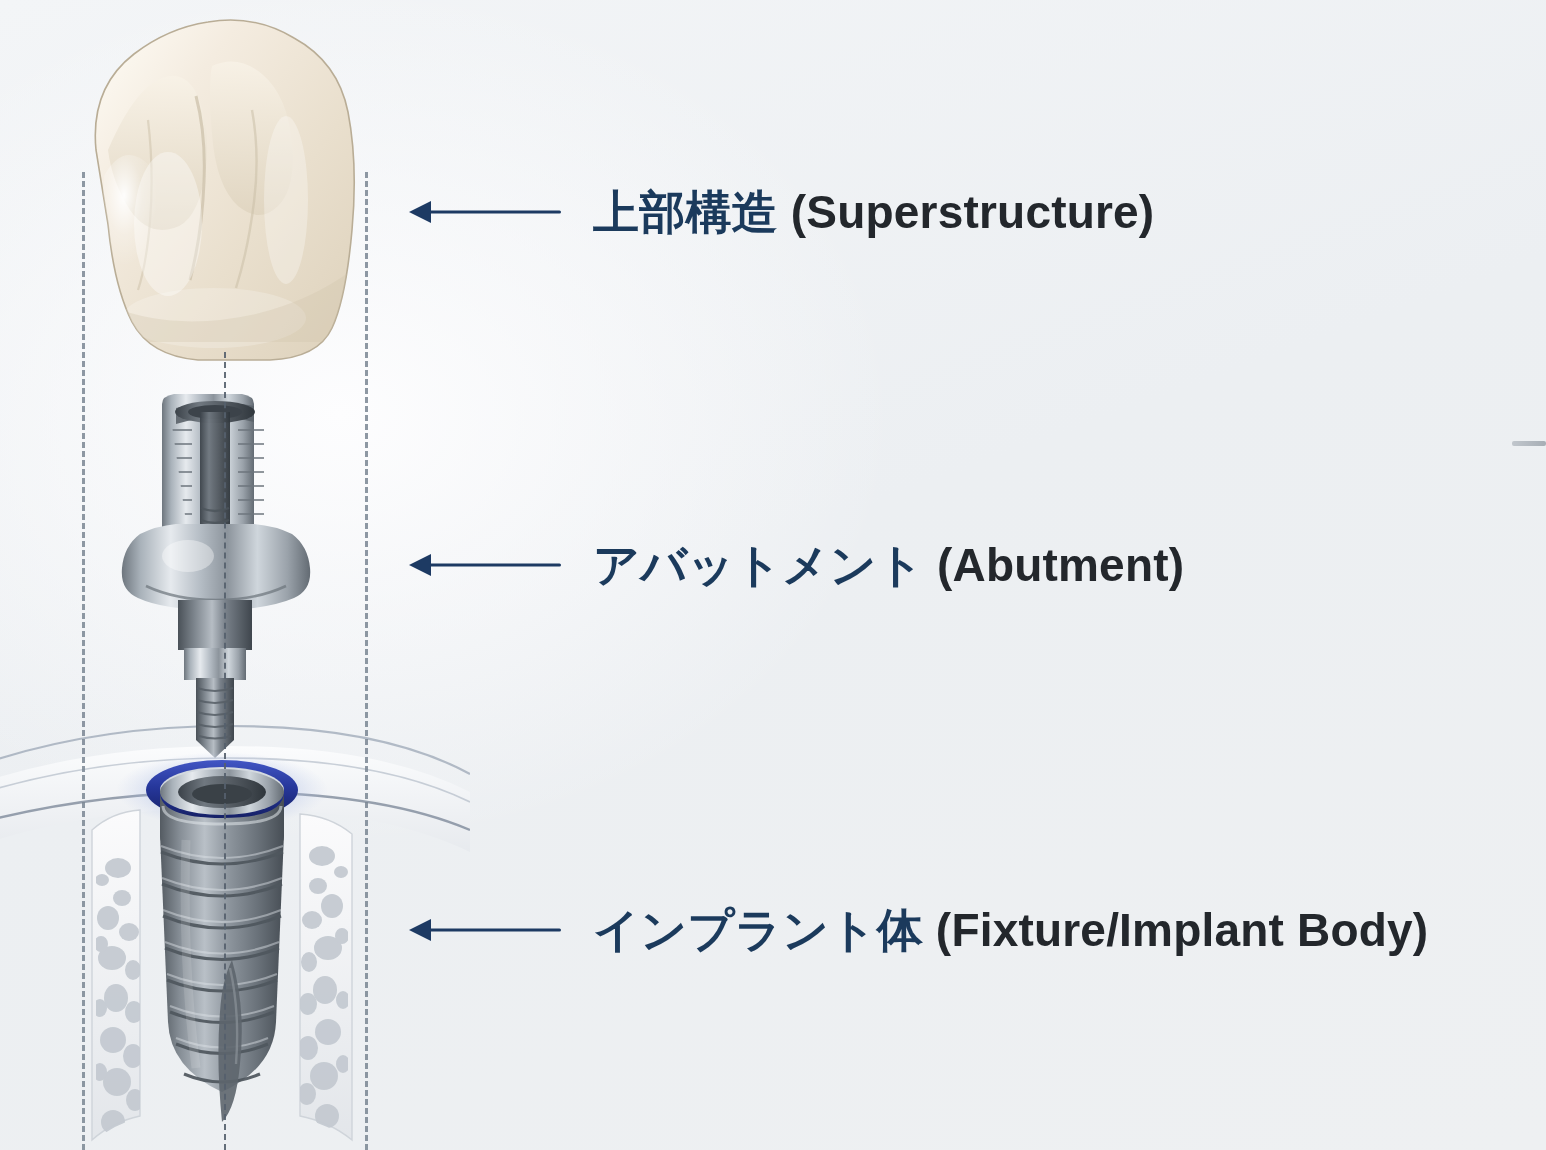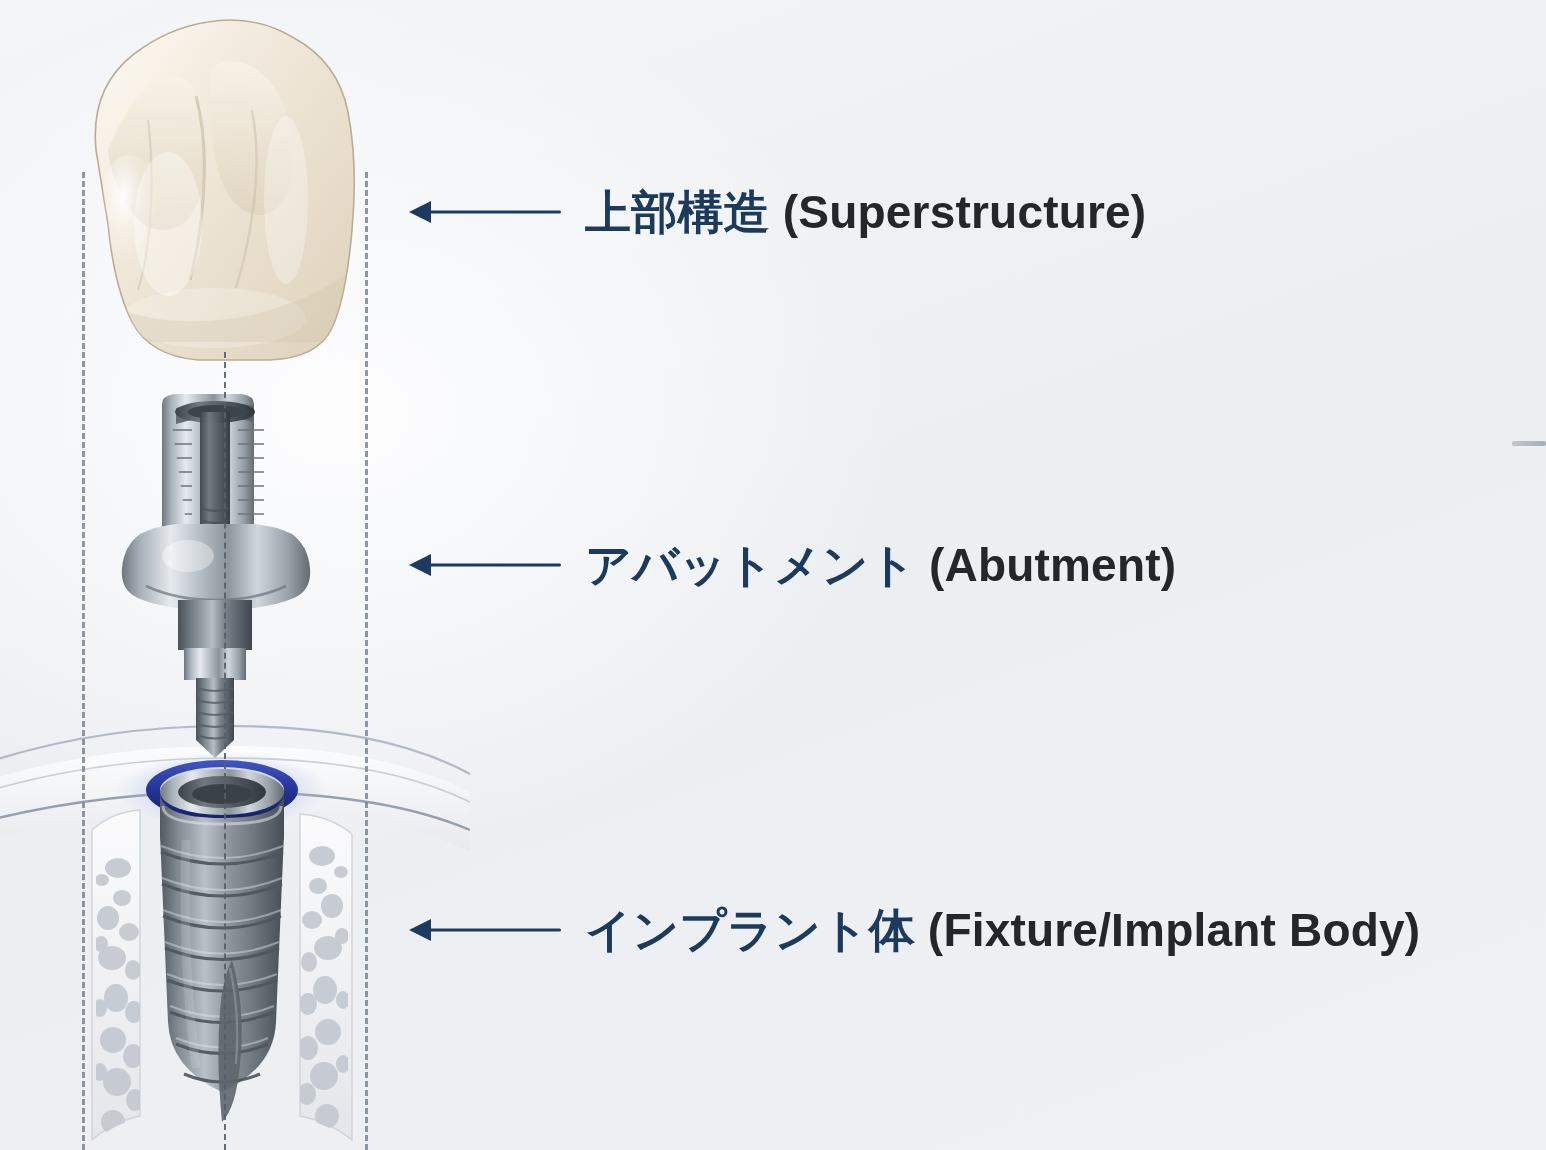--- a/index.html
+++ b/index.html
@@ -25,21 +25,21 @@
     opacity:.85;
   }
   .guide.center{border-left:2px dashed #55606d;opacity:.9;}
 
   
   .anatomy{position:absolute;left:0;top:0;width:470px;height:1150px;}
   .anatomy svg{display:block;}
 
   
   .callout{
-    position:absolute;display:flex;align-items:center;gap:0;
+    position:absolute;display:flex;align-items:center;gap:8px;
     white-space:nowrap;
   }
   .arrow{position:relative;width:152px;height:24px;flex:0 0 auto;}
   .arrow .shaft{
     position:absolute;left:14px;top:50%;transform:translateY(-50%);
     width:138px;height:3px;background:#1d3a63;border-radius:2px;
   }
   .arrow .head{
     position:absolute;left:0;top:50%;transform:translateY(-50%);
     width:0;height:0;

